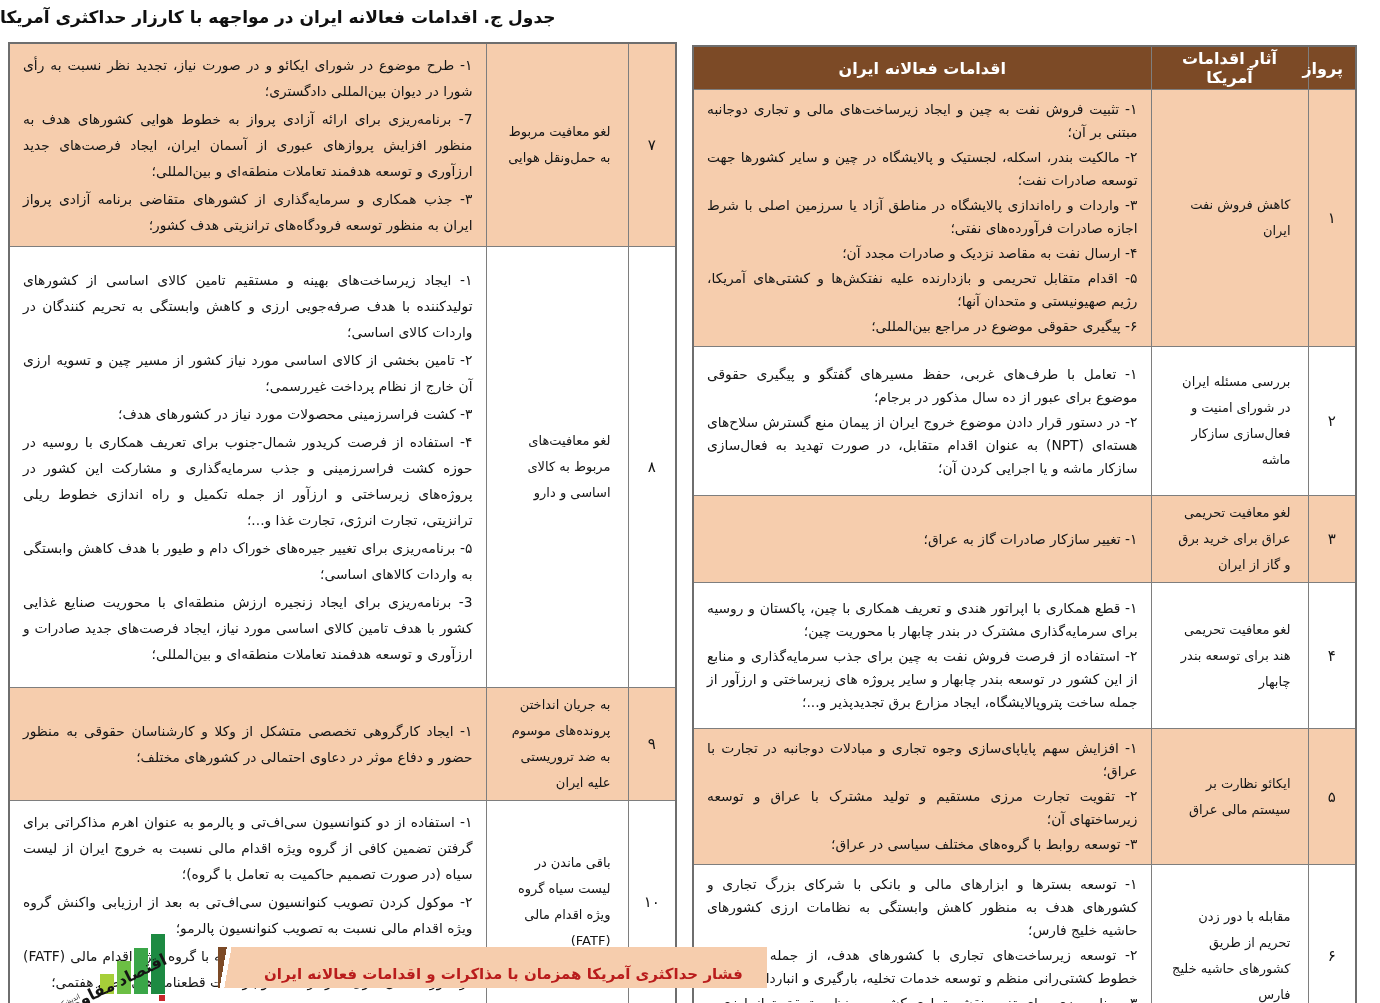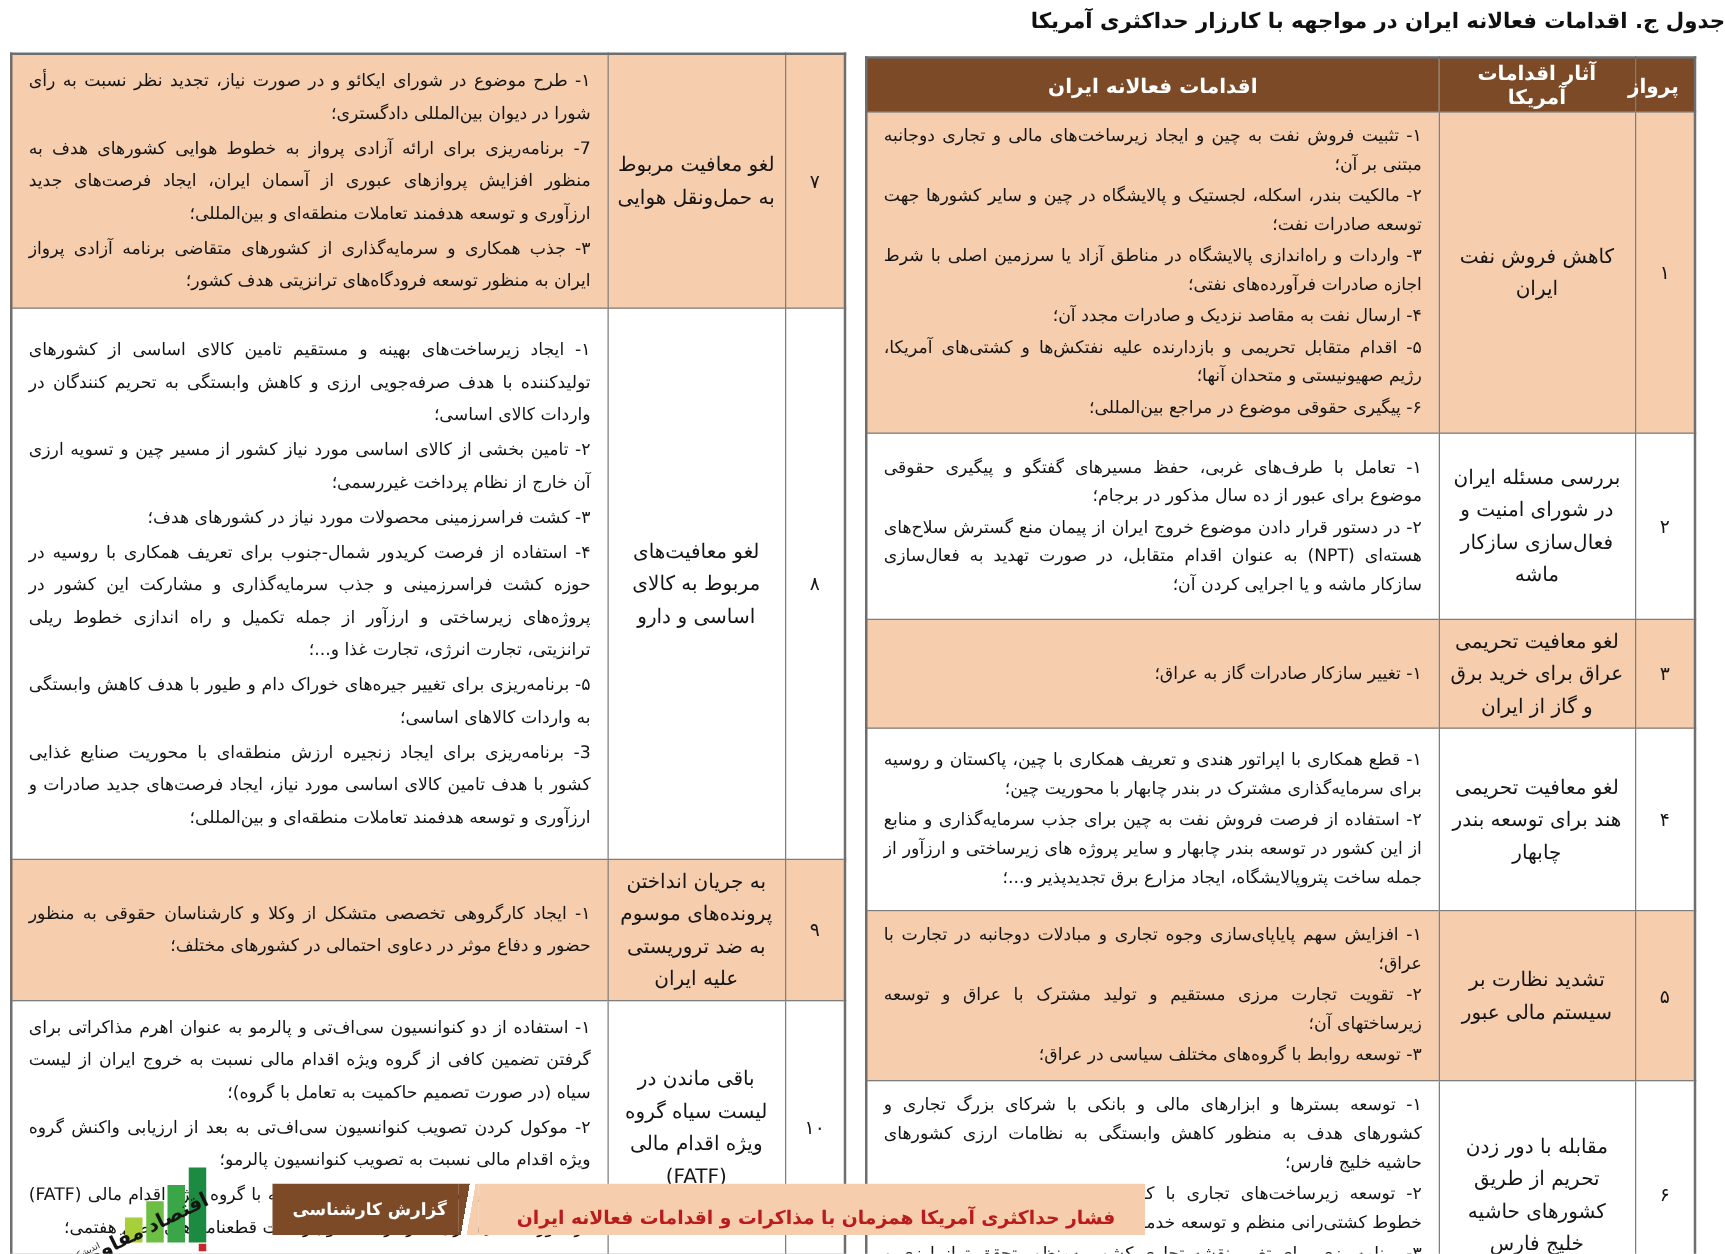--- a/index.html
+++ b/index.html
@@ -7,39 +7,39 @@
   body {
     width: 1380px; height: 1003px; position: relative; overflow: hidden;
     background: #ffffff;
     font-family: "DejaVu Sans", sans-serif;
     color: #151515;
   }
 
   
   .title {
     position: absolute; top: 7px; left: 0; width: 100%;
-    text-align: right; direction: rtl;
+    text-align: left; direction: rtl;
     font-size: 17px; font-weight: bold; color: #101010;
   }
 
   
   .tbl {
     position: absolute; direction: rtl;
     border-collapse: collapse; table-layout: fixed;
     border: 2px solid #6e6e6e;
     background: #fff;
   }
   .tbl th, .tbl td { border: 1px solid var(--border, #7e7e7e); }
   .tbl thead th {
     background: var(--brown, #7c4a26); color: #ffffff;
     font-size: 16px; font-weight: bold; height: 37px; padding: 2px 12px;
     text-align: center;
   }
   td.num   { text-align: center; font-size: 15px; padding: 2px; }
-  td.effect{ text-align: center; font-size: 16px; line-height: 26px; padding: 4px 7px; }
+  td.effect{ font-size: 13px; line-height: 26px; padding: 4px 17px; }
   td.actions { padding: 6px 13px; vertical-align: middle; }
   .item {
     direction: rtl; text-align: justify; text-justify: inter-word;
     font-size: 13.8px; line-height: 23px; margin: 2px 0;
   }
   #tbl-left .item { line-height: 26px; }
   tr.hl td { background: var(--peach, #f6cdad); }
 
   #tbl-right { top: 45px; right: 23px; width: 665px; }
   #tbl-left  { top: 42px; left: 8px;  width: 669px; }
@@ -135,21 +135,21 @@
       <tr style="height: 146px;">
         <td class="num">۴</td>
         <td class="effect">لغو معافیت تحریمی هند برای توسعه بندر چابهار</td>
         <td class="actions">
           <div class="item">۱- قطع همکاری با اپراتور هندی و تعریف همکاری با چین، پاکستان و روسیه برای سرمایه‌گذاری مشترک در بندر چابهار با محوریت چین؛</div>
           <div class="item">۲- استفاده از فرصت فروش نفت به چین برای جذب سرمایه‌گذاری و منابع از این کشور در توسعه بندر چابهار و سایر پروژه های زیرساختی و ارزآور از جمله ساخت پتروپالایشگاه، ایجاد مزارع برق تجدیدپذیر و...؛</div>
         </td>
       </tr>
       <tr class="hl" style="height: 119px;">
         <td class="num">۵</td>
-        <td class="effect">تشدید نظارت بر سیستم مالی عبور</td>
+        <td class="effect">ایکائو نظارت بر سیستم مالی عراق</td>
         <td class="actions">
           <div class="item">۱- افزایش سهم پایاپای‌سازی وجوه تجاری و مبادلات دوجانبه در تجارت با عراق؛</div>
           <div class="item">۲- تقویت تجارت مرزی مستقیم و تولید مشترک با عراق و توسعه زیرساختهای آن؛</div>
           <div class="item">۳- توسعه روابط با گروه‌های مختلف سیاسی در عراق؛</div>
         </td>
       </tr>
       <tr style="height: 154px;">
         <td class="num">۶</td>
         <td class="effect">مقابله با دور زدن تحریم از طریق کشورهای حاشیه خلیج فارس</td>
         <td class="actions">
@@ -202,21 +202,20 @@
         <td class="actions">
           <div class="item">۱- استفاده از دو کنوانسیون سی‌اف‌تی و پالرمو به عنوان اهرم مذاکراتی برای گرفتن تضمین کافی از گروه ویژه اقدام مالی نسبت به خروج ایران از لیست سیاه (در صورت تصمیم حاکمیت به تعامل با گروه)؛</div>
           <div class="item">۲- موکول کردن تصویب کنوانسیون سی‌اف‌تی به بعد از ارزیابی واکنش گروه ویژه اقدام مالی نسبت به تصویب کنوانسیون پالرمو؛</div>
           <div class="item">۳- تدابیر اجرایی ویژه نسبت به شیوه مواجهه با گروه ویژه اقدام مالی (FATF) در صورت فعال‌سازی سازکار ماشه و بازگشت قطعنامه های فصل هفتمی؛</div>
         </td>
       </tr>
     </tbody>
 </table>
 
 <div class="footer-caption">
-  <div class="cap-label">گزارش کارشناسی</div>
   <div class="cap-slash"></div>
   <div class="cap-title">فشار حداکثری آمریکا همزمان با مذاکرات و اقدامات فعالانه ایران</div>
 </div>
 
 <div class="logo">
   <div class="bars" id="logo-bars">
       <span class="bar b0" style="background: rgb(166, 207, 57);"></span>
       <span class="bar b1" style="background: rgb(108, 191, 68);"></span>
       <span class="bar b2" style="background: rgb(58, 166, 72);"></span>
       <span class="bar b3" style="background: rgb(29, 138, 66);"></span>

